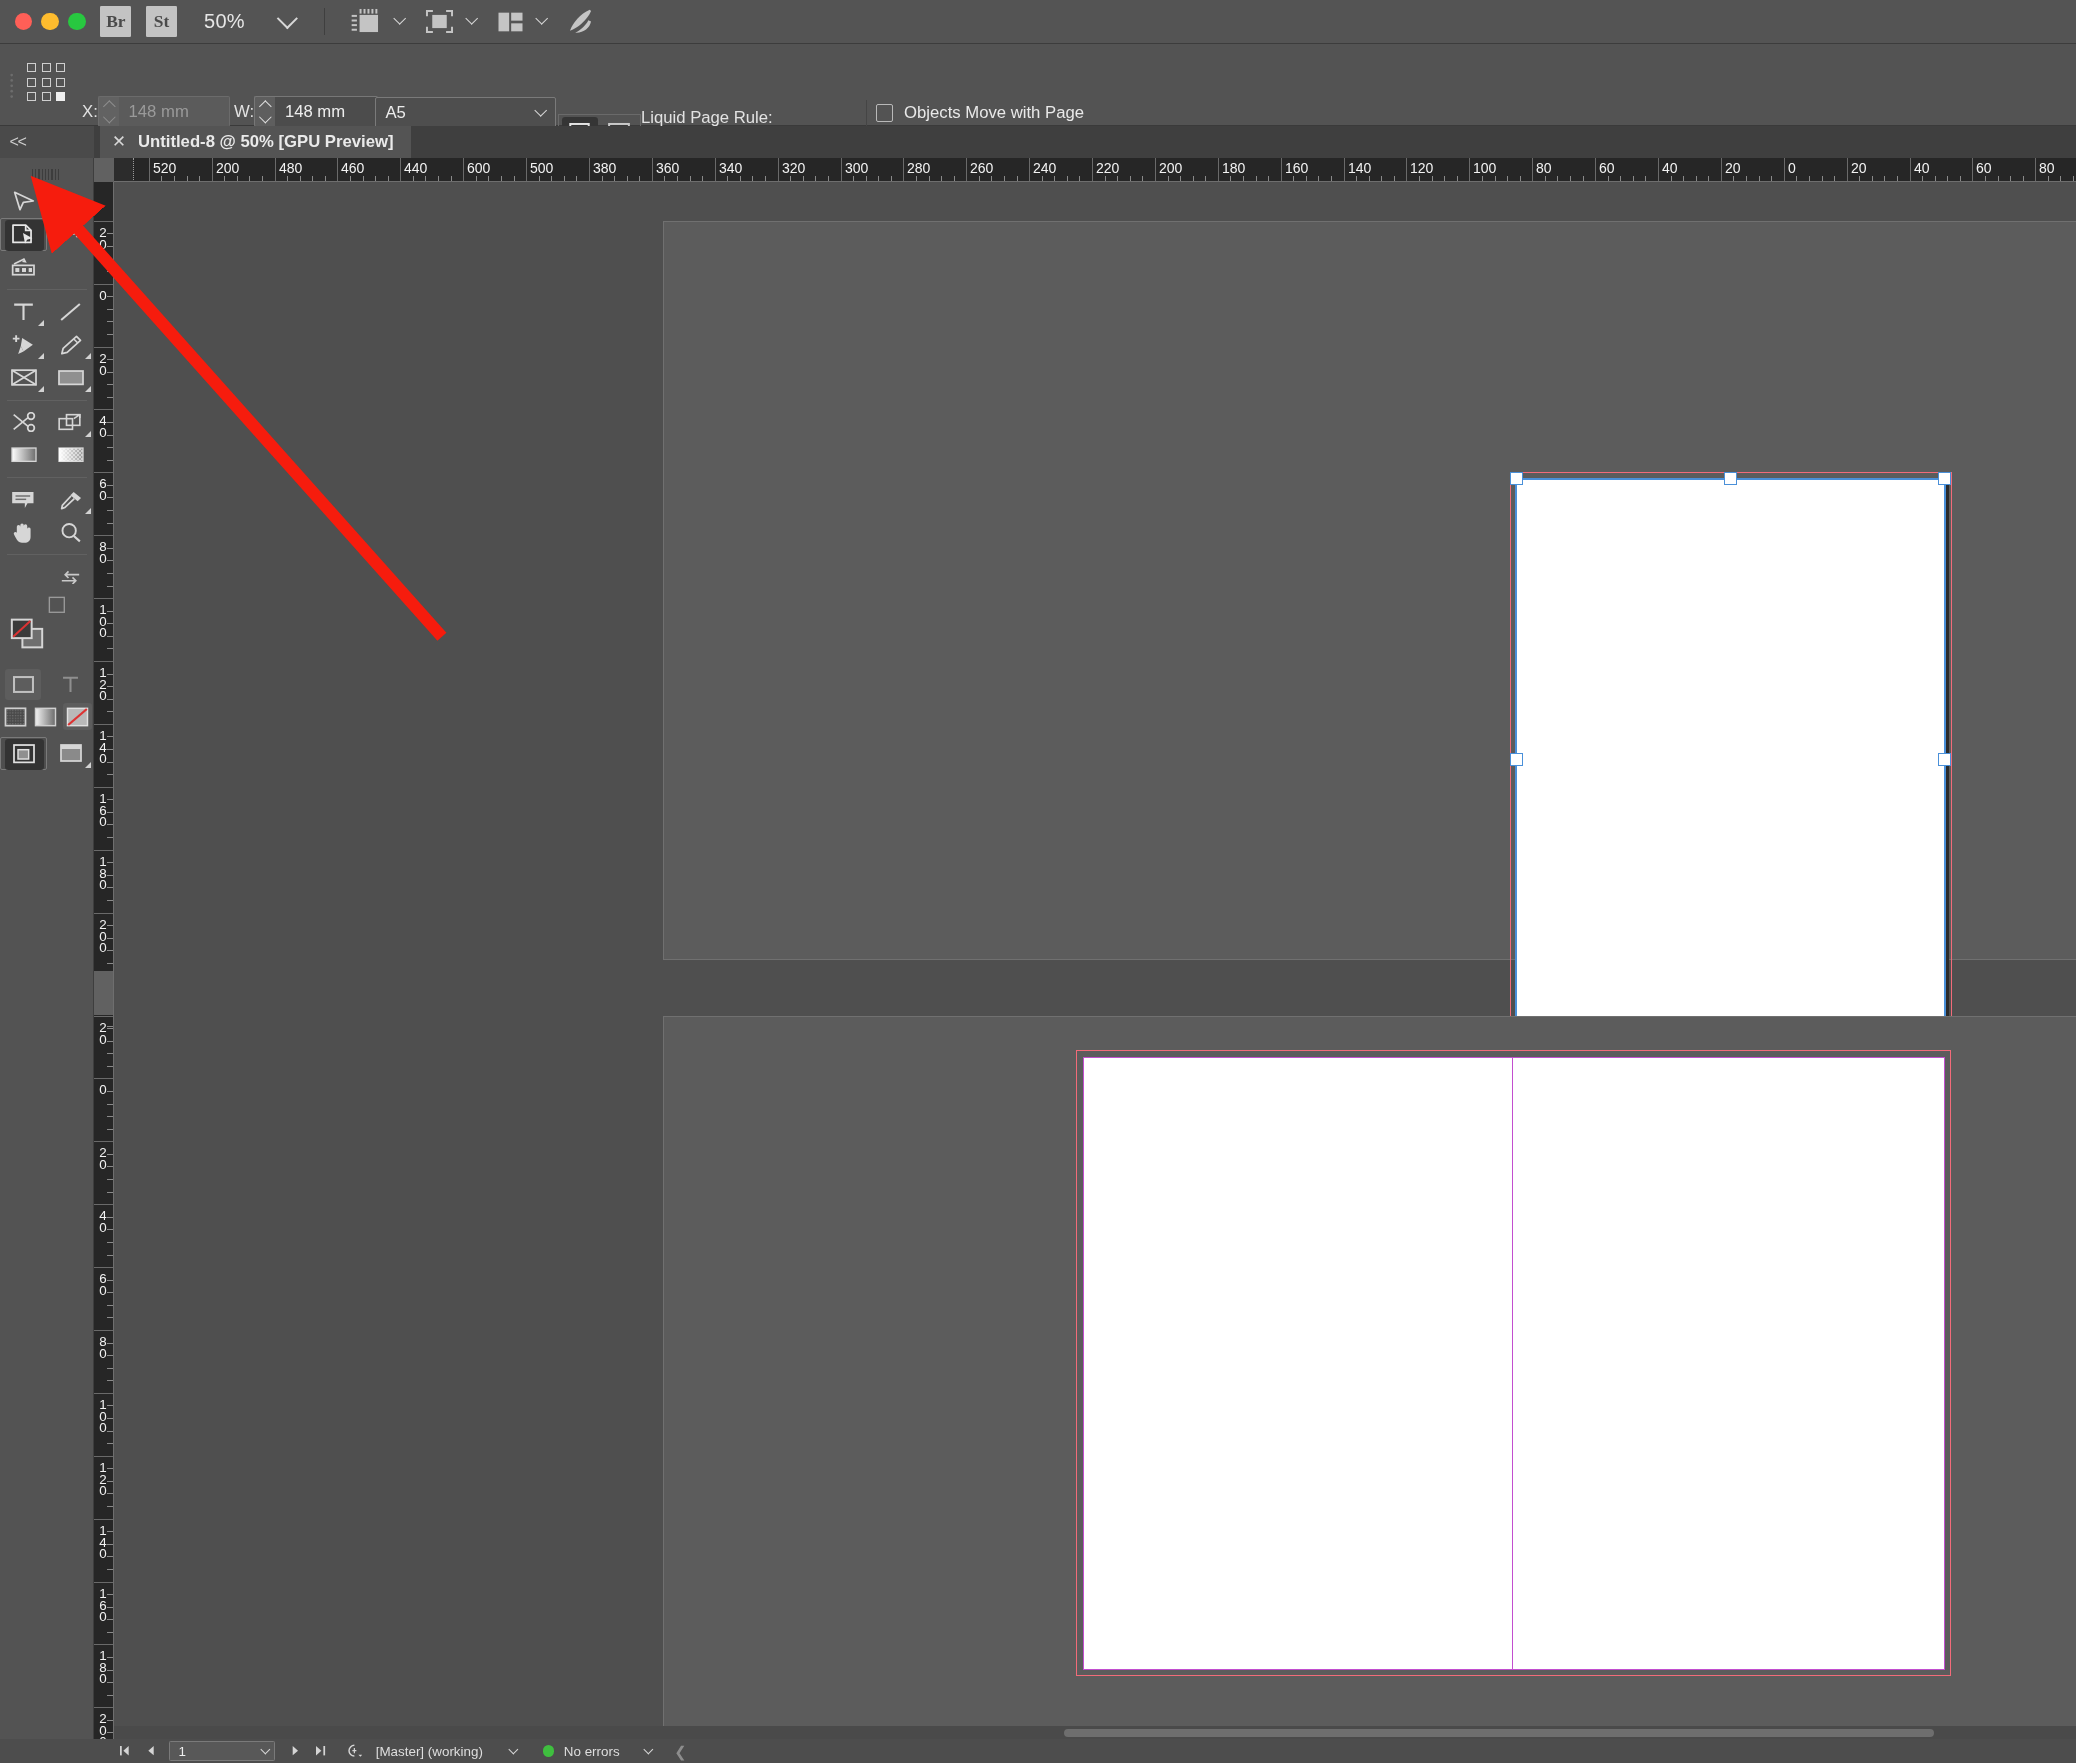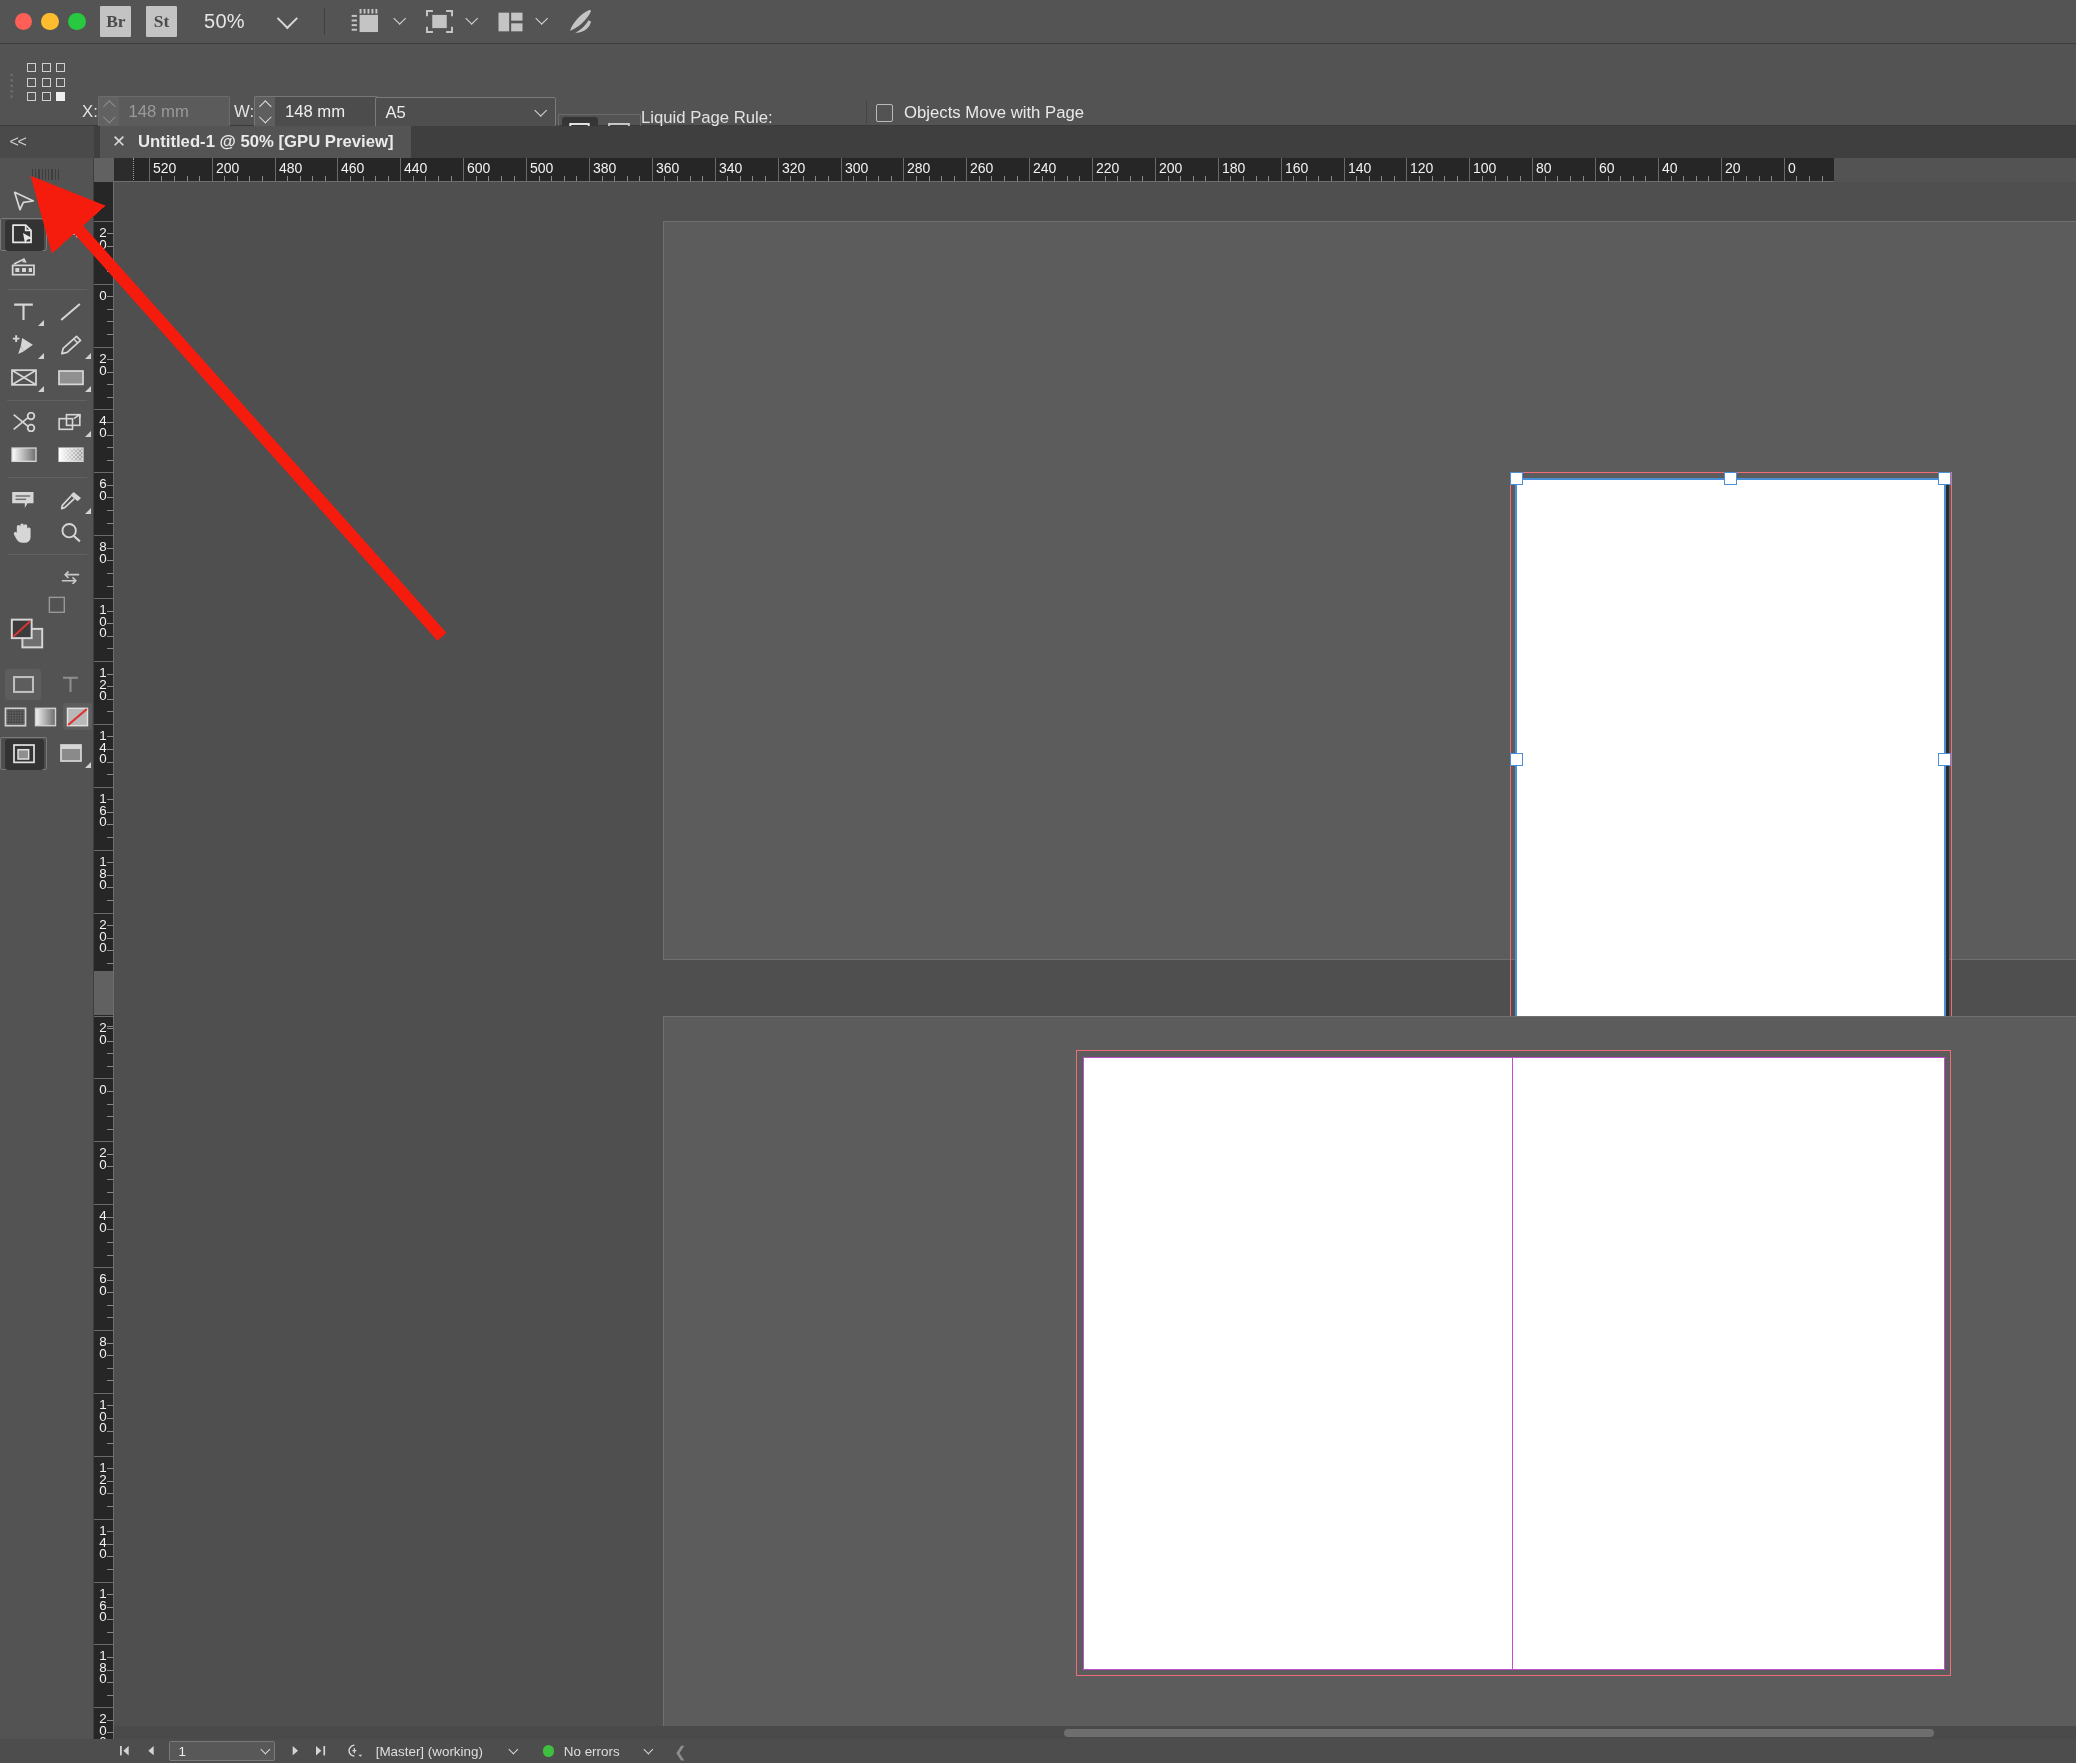--- a/index.html
+++ b/index.html
@@ -131,21 +131,21 @@
   .tcell.sel { }
   .tcell.sel .tbg { position:absolute; left:4px; top:1.3px; width:39px; height:31px; background:#333; border-radius:3.3px; }
   .tcell svg, .tcell .glyph { position: relative; z-index: 2; }
   .tdiv { width: 80px; height: 0.7px; background: #616161; margin: 5.4px 6.7px; }
   .corner { position:absolute; right:2.7px; bottom:2px; width:0; height:0;
             border-left: 6px solid transparent; border-bottom: 6px solid #d2d2d2; z-index:3;}
 
   
   .ruler-corner { position: absolute; left: 94px; top: 158px; width: 20px; height: 24px; background: #616161; }
   .hruler {
-    position: absolute; left: 114px; top: 158px; width: 1720px; height: 24px;
+    position: absolute; left: 114px; top: 158px; width: 1963px; height: 24px;
     background: #262626; overflow: hidden; border-bottom: 0.7px solid #6e6e6e; padding-left: 44px;
   }
   .hruler .tk { position: absolute; top: 0; width: 0.7px; height: 24px; background: #6a6a6a; }
   .hruler .tkm { position: absolute; bottom: 0; width: 0.7px; height: 5.4px; background: #8a8a8a; }
   .hruler .lb { position: absolute; top: 2px; color: #f2f2f2; font-size: 14px; }
   .hr-left-pad { position:absolute; left:0; top:0; width:20px; height:24px; background:#2c2c2c;
                  border-right:0.7px dotted #9a9a9a; }
 
   .vruler {
     position: absolute; left: 94px; top: 182px; width: 20px; height: 1557px;
@@ -376,21 +376,21 @@
       <span class="ckbox"></span>
       <span class="cklbl">Show Master Page Overlay</span>
     </div>
   </div>
 
   <div class="tabbar"></div>
   <div class="ltabgap"></div>
   <div class="collapse">&lt;&lt;</div>
   <div class="doctab">
     <span class="tabx">✕</span>
-    <span class="tabtitle">Untitled-1 @ 50% [GPU Preview]</span>
+    <span class="tabtitle">Untitled-8 @ 50% [GPU Preview]</span>
   </div>
 
   <div class="toolbar">
     <div class="grip">
       <span></span>
         <span></span>
         <span></span>
         <span></span>
         <span></span>
         <span></span>

